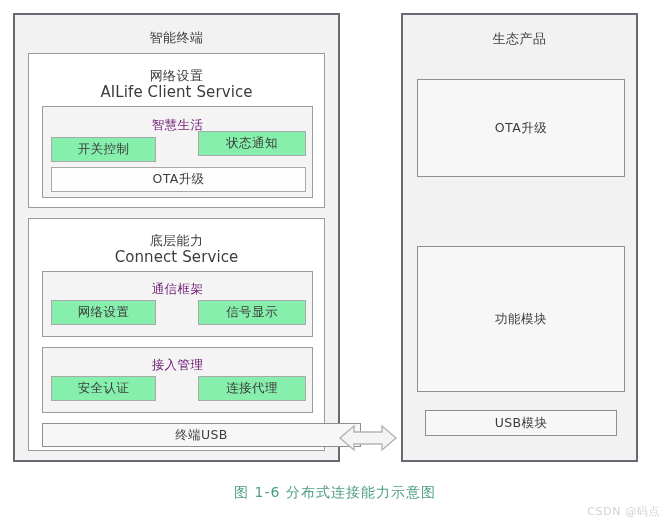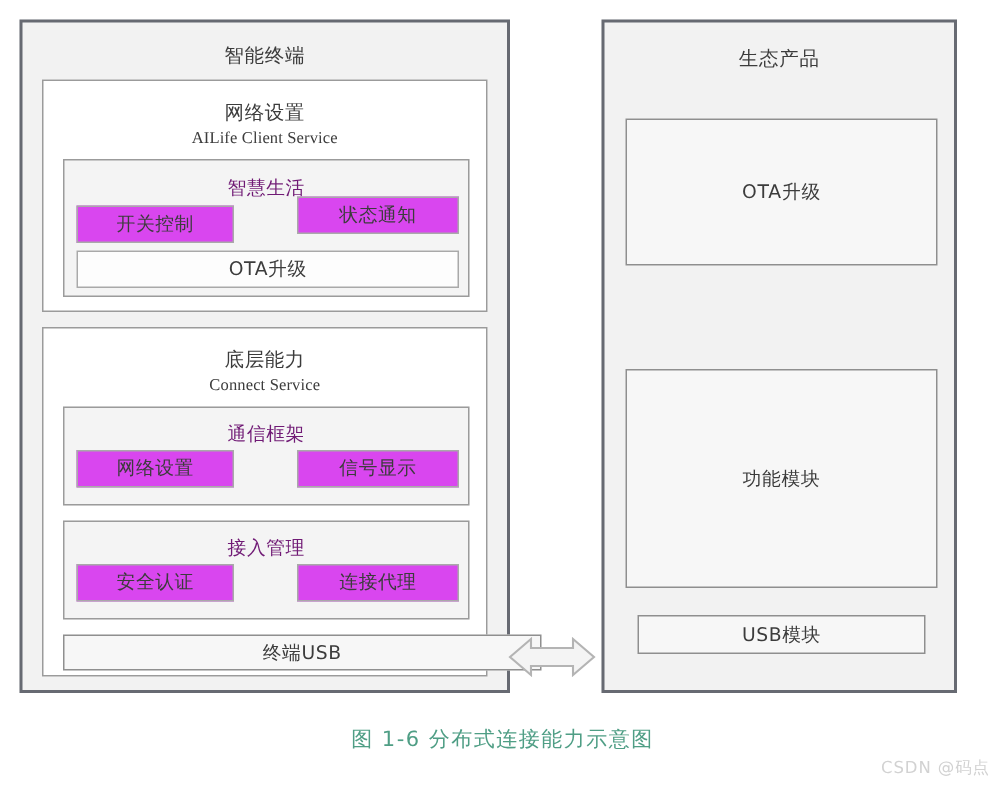--- a/index.html
+++ b/index.html
@@ -41,46 +41,45 @@
   }
   .section-head {
     text-align: center;
     font-size: 13px;
     color: #3c3c3c;
     line-height: 16px;
     letter-spacing: 0.4px;
   }
   .section-sub {
     text-align: center;
-    font-size: 11px;
+    font-size: 15px;
     color: #3c3c3c;
     line-height: 14px;
     letter-spacing: 0.1px;
-    font-family: Liberation Serif, serif;
   }
 
   
   .group {
     position: absolute;
     background: #f4f4f4;
     border: 1px solid #9b9b9b;
     box-sizing: border-box;
   }
   .group-title {
     text-align: center;
     font-size: 12.5px;
     color: #701a75;
     line-height: 1;
     letter-spacing: 0.4px;
   }
 
   
   .chip {
     position: absolute;
-    background: #d946ef;
+    background: #86efac;
     border: 1px solid #a9a9a9;
     box-sizing: border-box;
     display: flex;
     align-items: center;
     justify-content: center;
     font-size: 12.5px;
     color: #3c3c3c;
     letter-spacing: 0.4px;
   }
   .chip.wide { background: #fdfdfd; }

